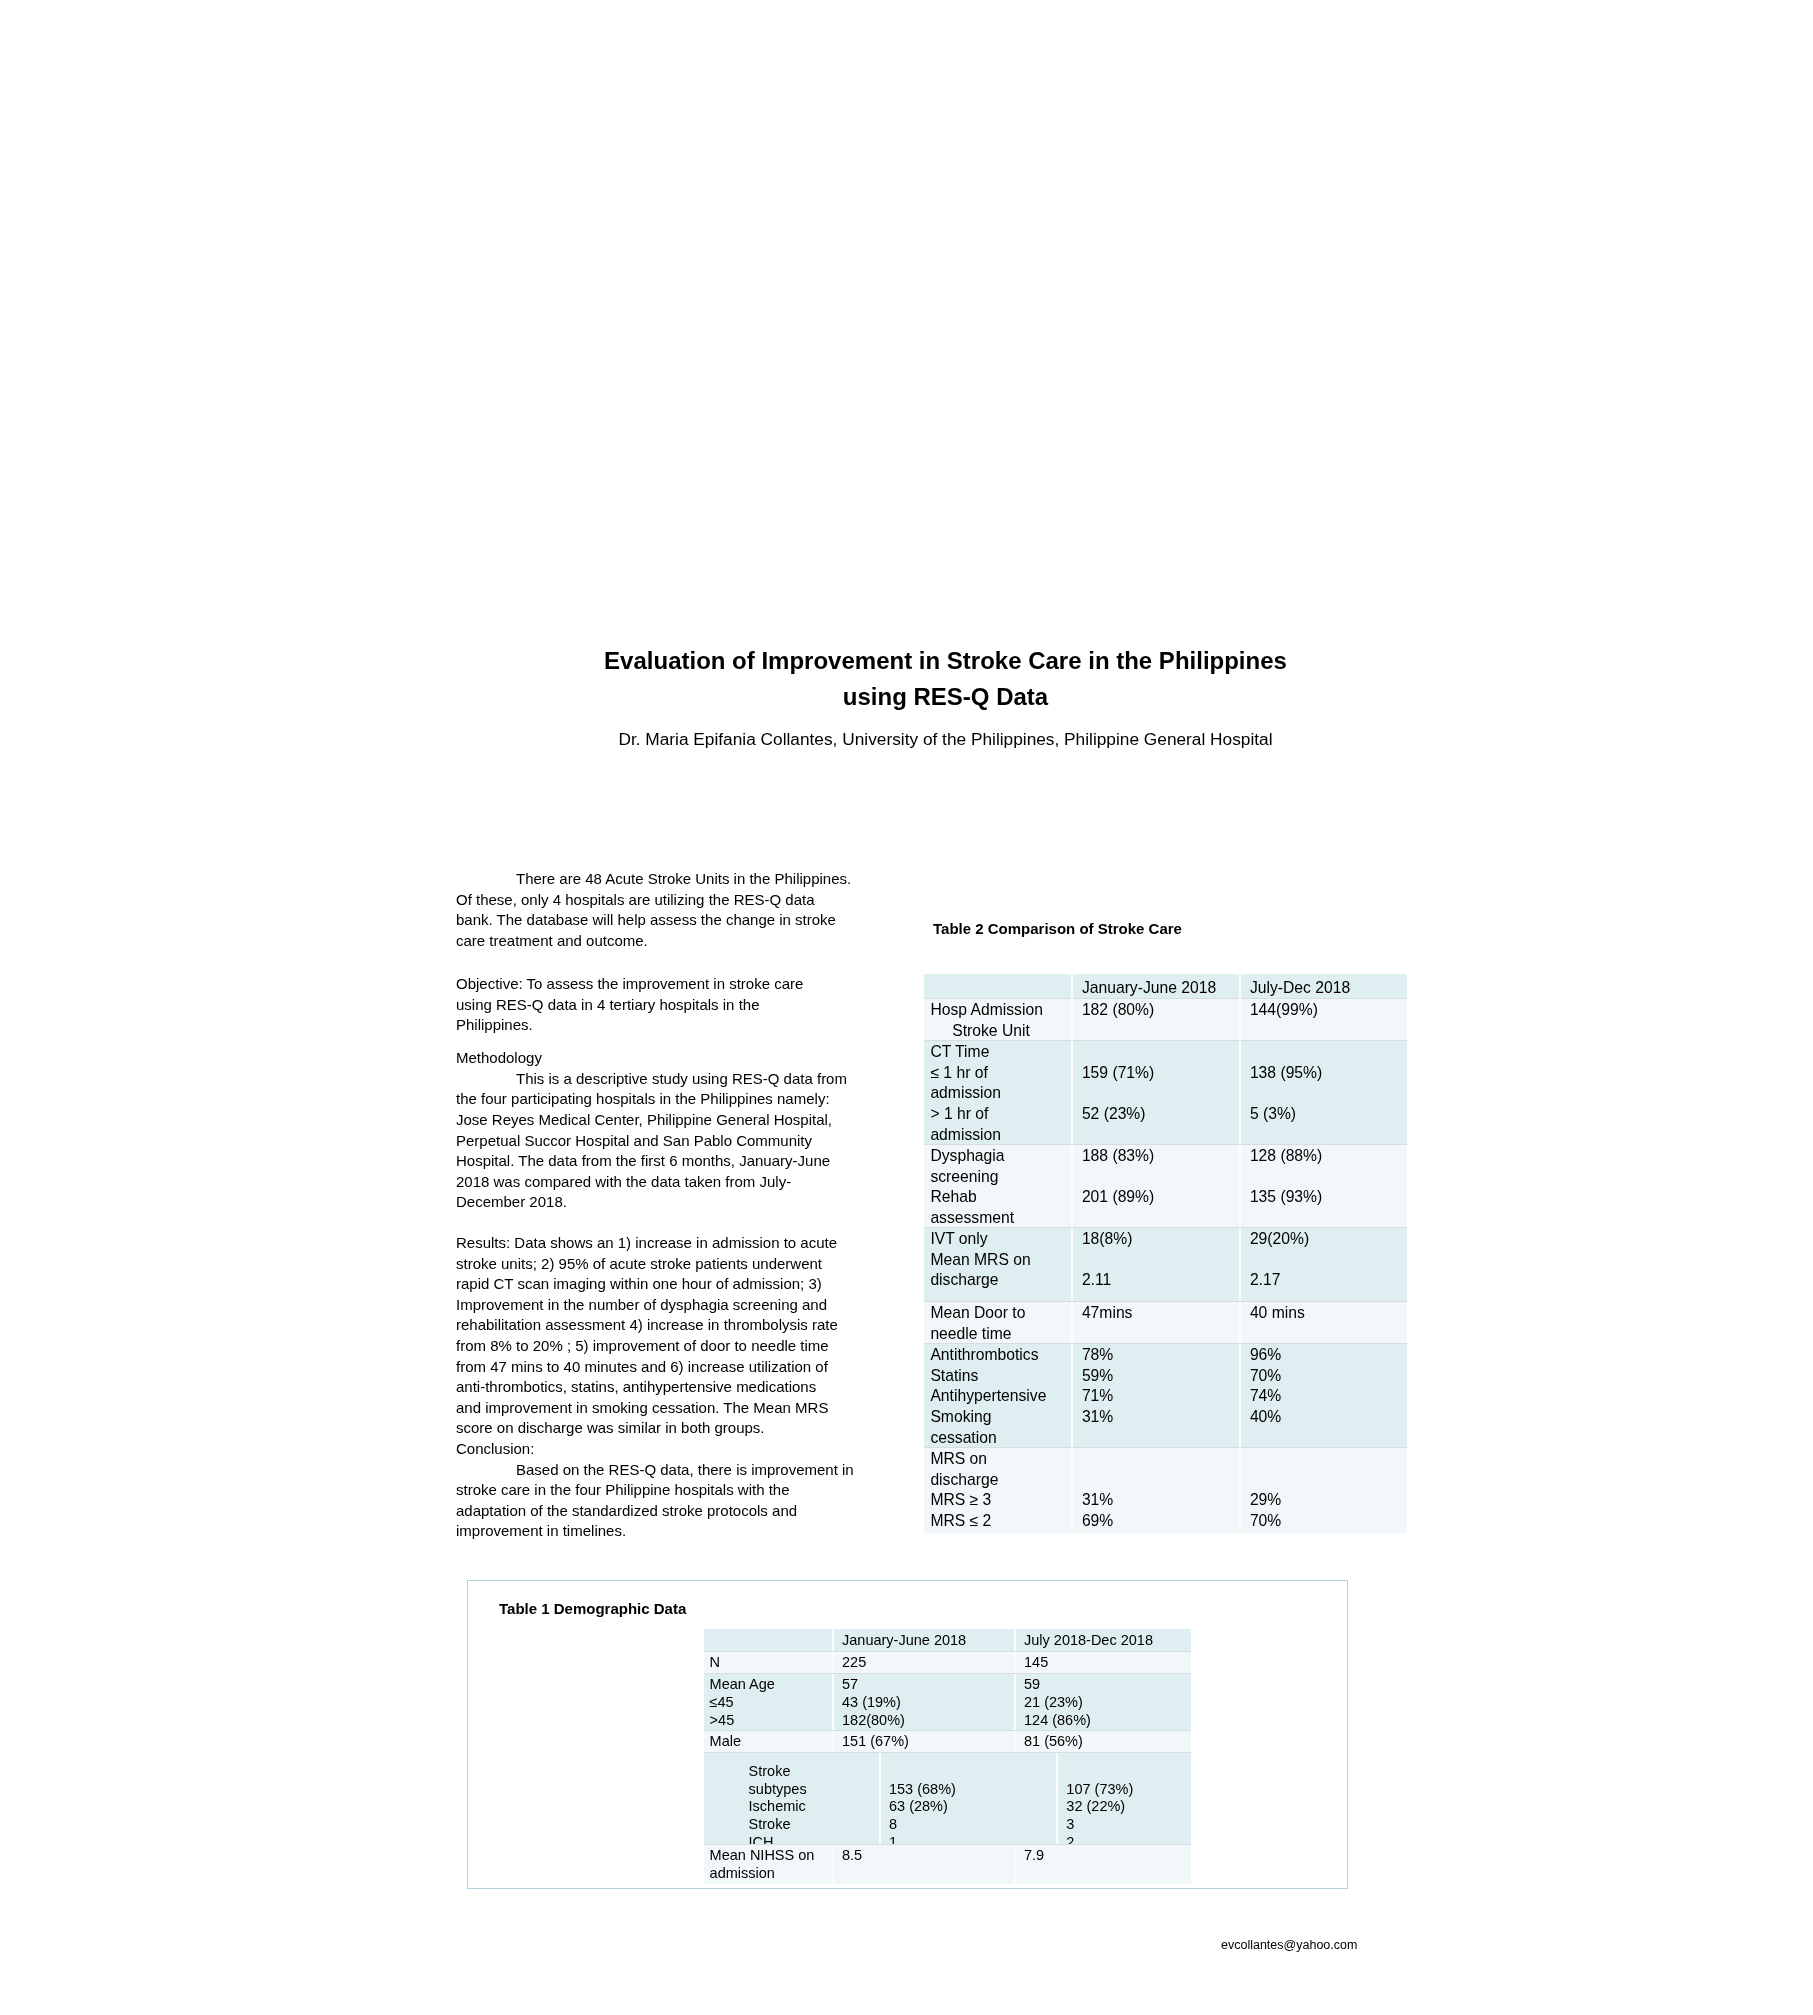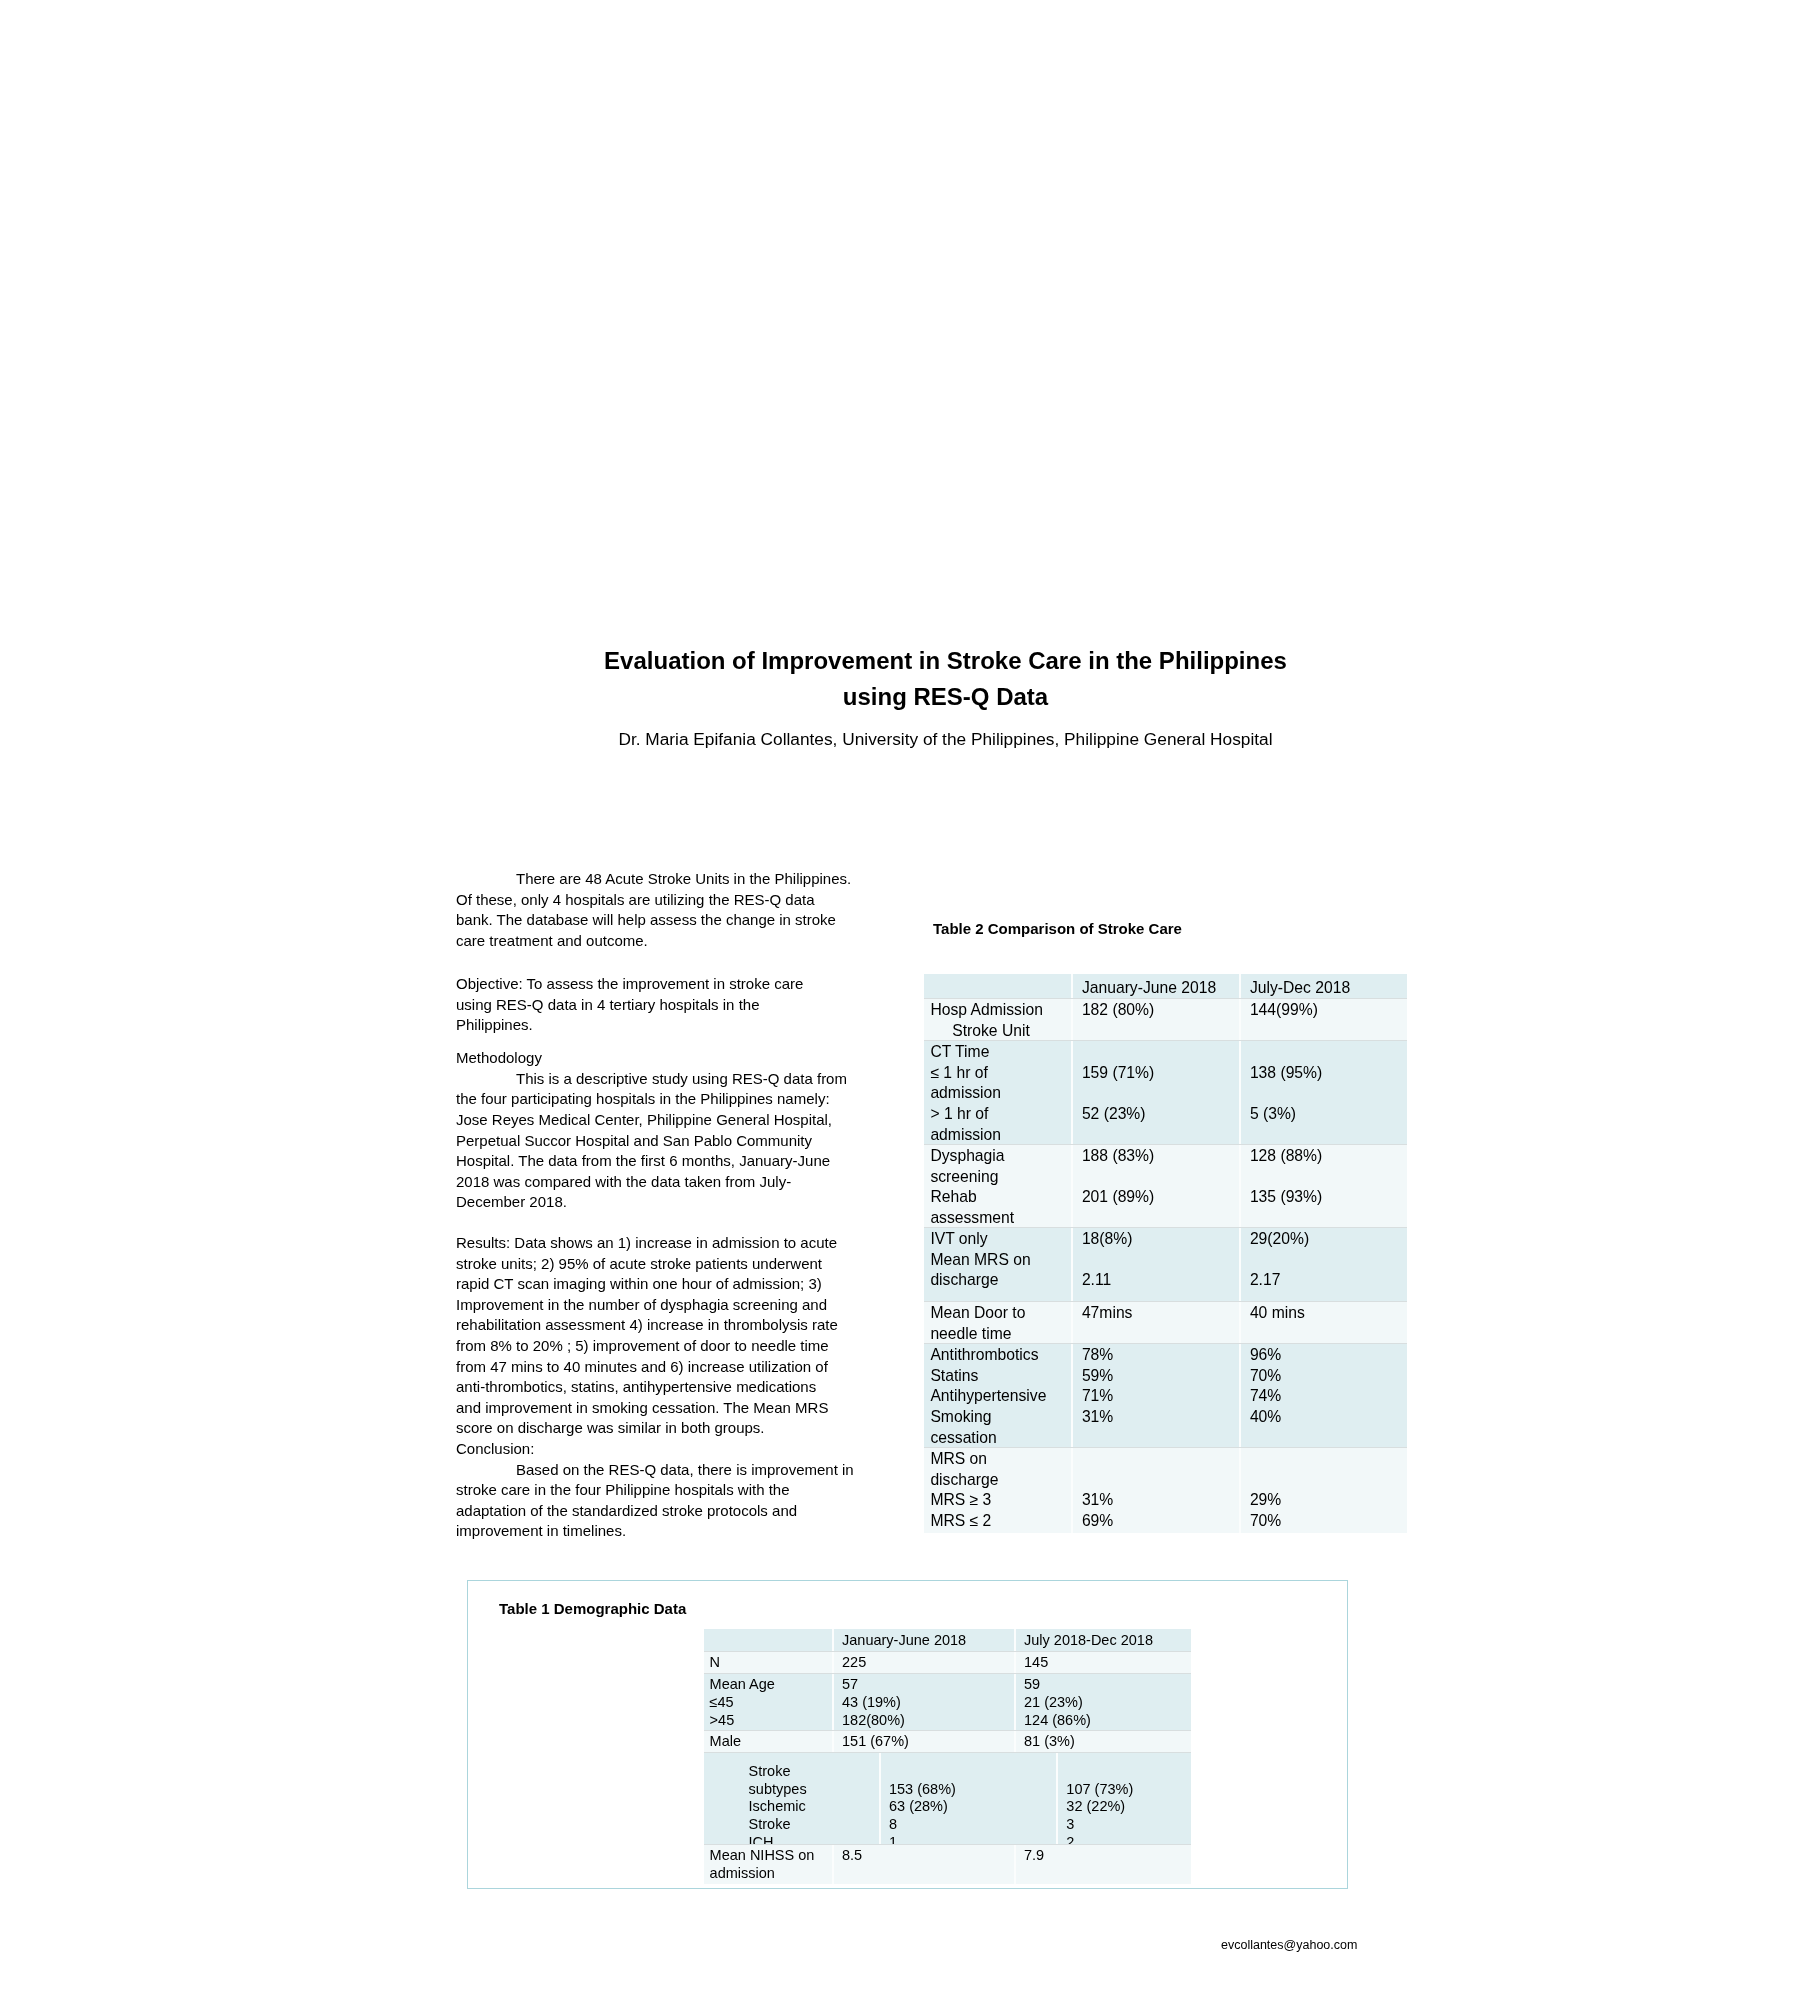--- a/index.html
+++ b/index.html
@@ -231,21 +231,21 @@
         <div class="cell c-v1">57
 43 (19%)
 182(80%)</div>
         <div class="cell c-v2">59
 21 (23%)
 124 (86%)</div>
       </div>
       <div class="rowgroup bg-light h1-male">
         <div class="cell c-label">Male</div>
         <div class="cell c-v1">151 (67%)</div>
-        <div class="cell c-v2">81 (3%)</div>
+        <div class="cell c-v2">81 (56%)</div>
       </div>
       <div class="rowgroup bg-teal h1-sub">
         <div class="cell c-label">Stroke subtypes
 Ischemic Stroke
 ICH
 TIA
 SAH</div>
         <div class="cell c-v1">
 153 (68%)
 63 (28%)

